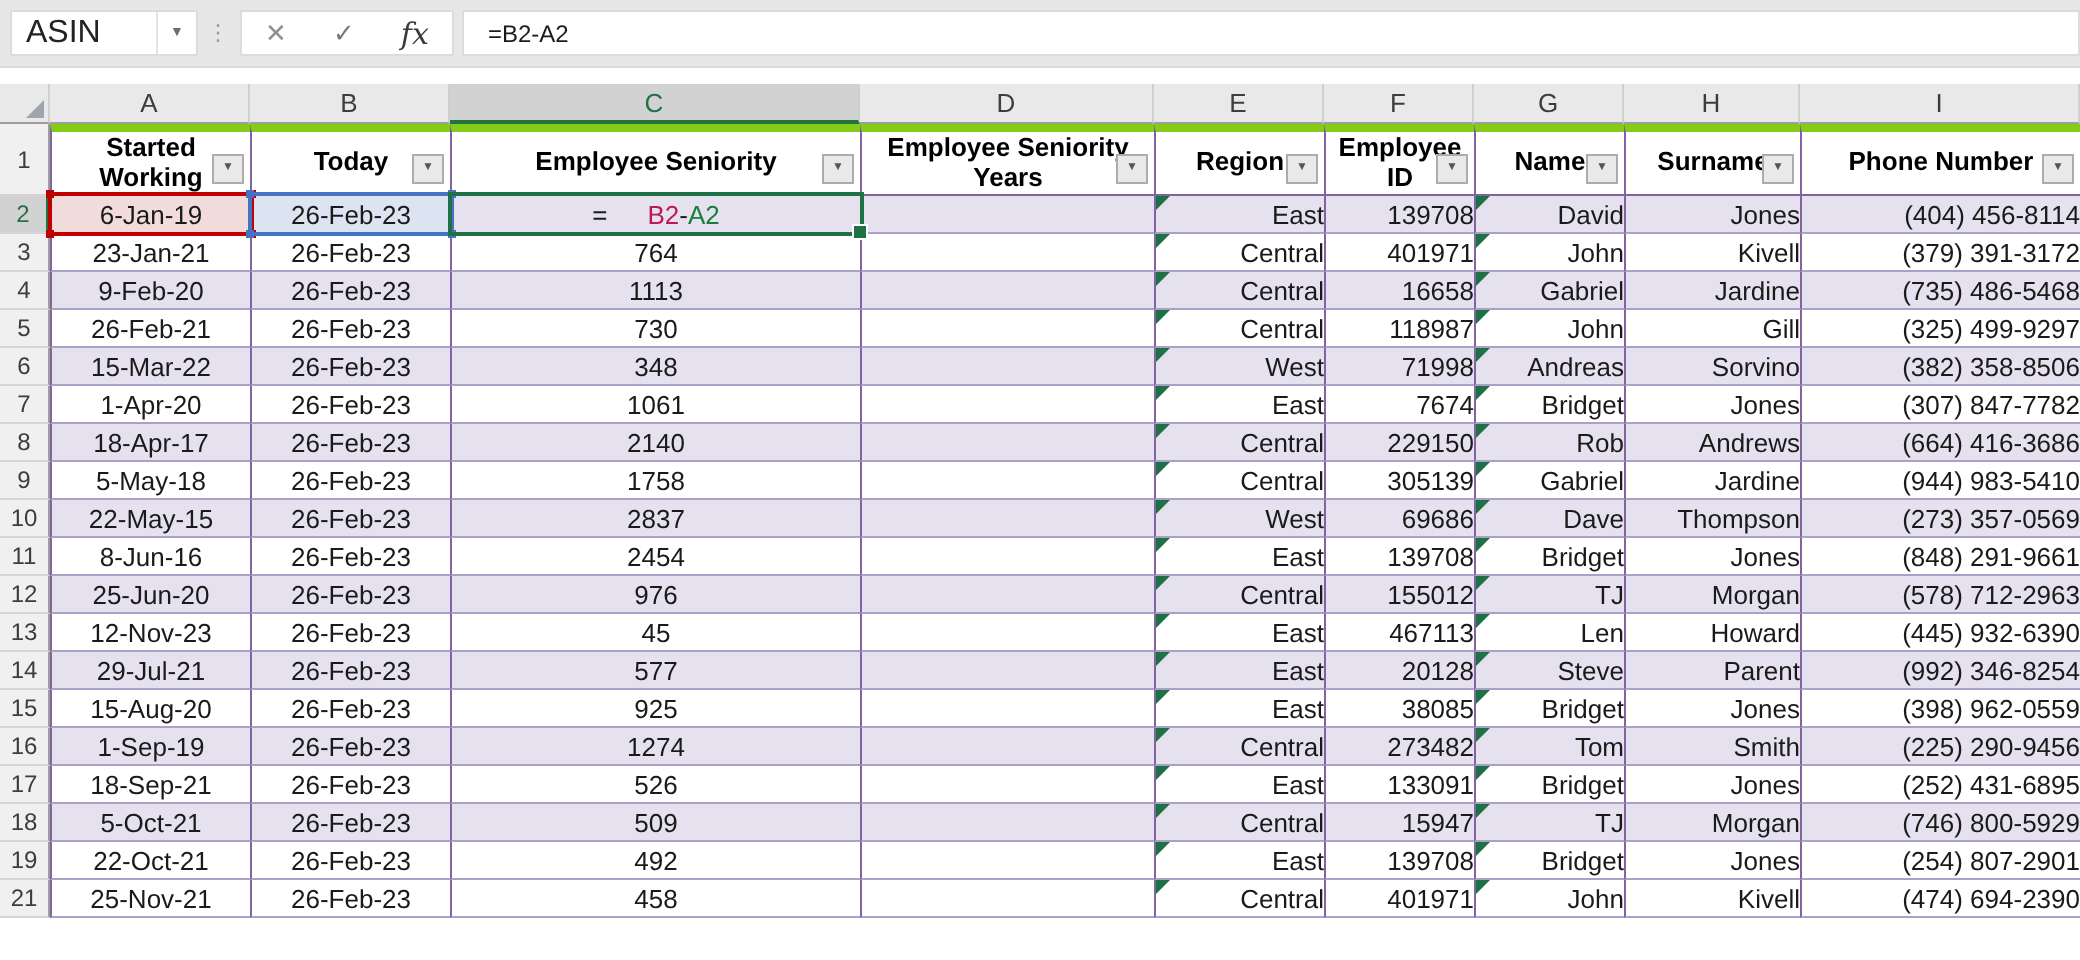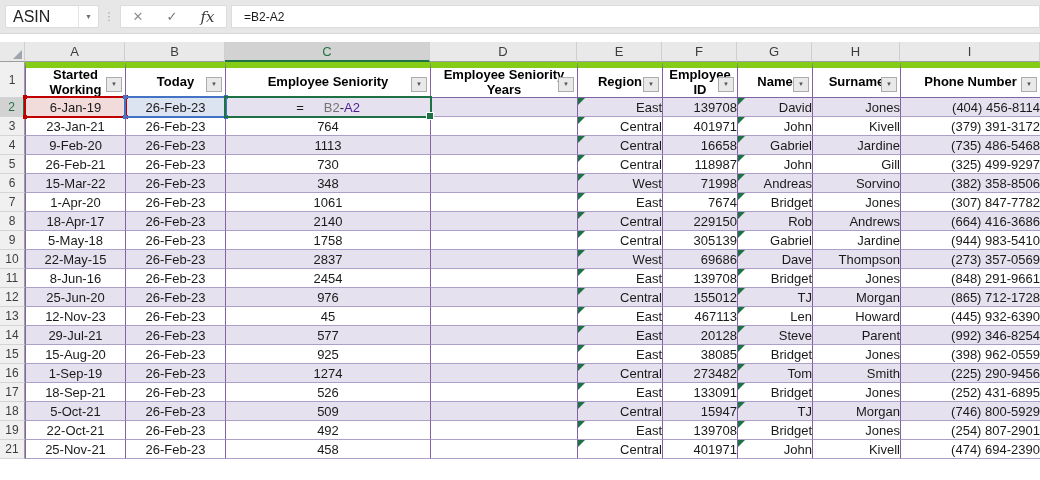--- a/index.html
+++ b/index.html
@@ -38,21 +38,21 @@
   tr.letters th.corner::after{content:"";position:absolute;right:2px;bottom:2px;width:0;height:0;
     border-bottom:9px solid #A0A5AB;border-left:9px solid transparent;}
   tr.letters th.sel{background:#D2D2D2;border-bottom:2px solid #217346;color:#217346;}
 
   
   th.rowhead{background:#F0F0F0;border-right:1px solid #9E9E9E;border-bottom:1px solid #D4D4D4;
     font-weight:normal;font-size:12px;color:#3d3d3d;text-align:center;vertical-align:middle;}
   th.rowhead.sel{background:#D2D2D2;color:#217346;border-right:2px solid #217346;}
 
   
-  tr.hrow th.hdr{height:36px;background:#fff;border-left:1px solid #8064A2;border-top:6px solid #84cc16;
+  tr.hrow th.hdr{height:36px;background:#fff;border-left:1px solid #8064A2;border-top:4px solid #84cc16;
     border-bottom:1px solid #8064A2;font-weight:bold;font-size:13px;color:#000;text-align:center;
     vertical-align:middle;position:relative;line-height:1.12;white-space:normal;}
   .fbtn{position:absolute;right:3px;bottom:5px;width:16px;height:15px;background:#E9E9E9;
     border:1px solid #ACACAC;box-sizing:border-box;display:flex;align-items:center;justify-content:center;
     font-size:6px;color:#555;}
 
   
   td.data{height:19px;border-left:1px solid #8064A2;border-bottom:1px solid #AC9FC8;font-size:13px;
     color:#1a1a1a;vertical-align:middle;background:#fff;position:relative;line-height:17px;}
   tr.band td.data{background:#E6E1EE;}
@@ -135,21 +135,21 @@
           <th class="hdr"><span>Name</span><span class="fbtn">▼</span></th>
           <th class="hdr"><span>Surname</span><span class="fbtn">▼</span></th>
           <th class="hdr"><span>Phone Number</span><span class="fbtn">▼</span></th>
         </tr>
     </thead>
     <tbody id="data-body">
         <tr class="band">
           <th class="rowhead sel">2</th>
           <td class="data c0 bg-red">6-Jan-19</td>
           <td class="data c1 bg-blue">26-Feb-23</td>
-          <td class="data c2"><span style="color: rgb(26, 26, 26);">=</span><span style="color: #737373; padding-left: 20px;">B2</span><span style="color: rgb(26, 26, 26);">-</span><span style="color: #4c1d95;">A2</span></td>
+          <td class="data c2"><span style="color: rgb(26, 26, 26);">=</span><span style="color: #be185d; padding-left: 20px;">B2</span><span style="color: rgb(26, 26, 26);">-</span><span style="color: #15803d;">A2</span></td>
           <td class="data c3"></td>
           <td class="data c4 tri">East</td>
           <td class="data c5">139708</td>
           <td class="data c6 tri">David</td>
           <td class="data c7">Jones</td>
           <td class="data c8">(404) 456-8114</td>
         </tr>
         <tr>
           <th class="rowhead">3</th>
           <td class="data c0">23-Jan-21</td>
@@ -261,21 +261,21 @@
         <tr class="band">
           <th class="rowhead">12</th>
           <td class="data c0">25-Jun-20</td>
           <td class="data c1">26-Feb-23</td>
           <td class="data c2">976</td>
           <td class="data c3"></td>
           <td class="data c4 tri">Central</td>
           <td class="data c5">155012</td>
           <td class="data c6 tri">TJ</td>
           <td class="data c7">Morgan</td>
-          <td class="data c8">(865) 712-1728</td>
+          <td class="data c8">(578) 712-2963</td>
         </tr>
         <tr>
           <th class="rowhead">13</th>
           <td class="data c0">12-Nov-23</td>
           <td class="data c1">26-Feb-23</td>
           <td class="data c2">45</td>
           <td class="data c3"></td>
           <td class="data c4 tri">East</td>
           <td class="data c5">467113</td>
           <td class="data c6 tri">Len</td>

